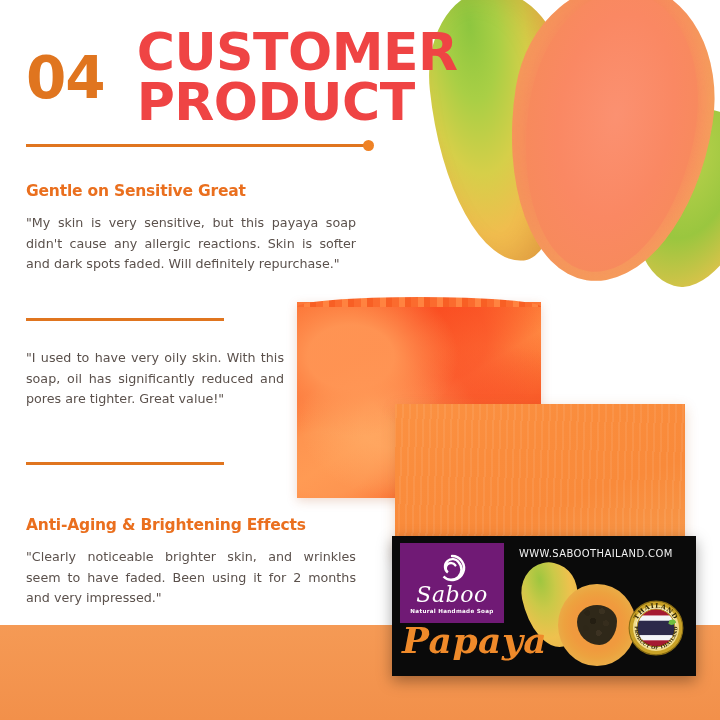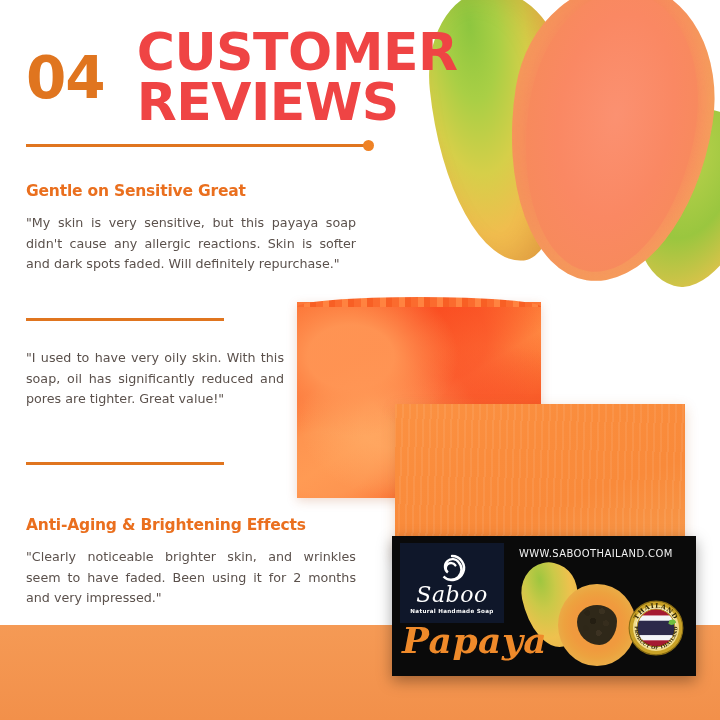--- a/index.html
+++ b/index.html
@@ -142,21 +142,21 @@
     background:repeating-linear-gradient(92deg, rgba(255,255,255,.07) 0 2px, transparent 2px 7px);
   }
 
   
   .label-card{
     position:absolute; left:392px; top:536px; width:304px; height:140px;
     background:#0a0a0a; box-shadow:0 5px 14px rgba(0,0,0,.35);
   }
   .lbl-brandbox{
     position:absolute; left:8px; top:7px; width:104px; height:80px;
-    background:#0f172a; display:flex; flex-direction:column;
+    background:#701a75; display:flex; flex-direction:column;
     align-items:center; justify-content:center;
   }
   .lbl-swirl{ width:30px; height:30px; margin-bottom:1px; }
   .lbl-saboo{
     font-family:"DejaVu Serif", serif; font-style:italic;
     font-size:22px; color:#fff; line-height:1; letter-spacing:.5px;
   }
   .lbl-tag{
     font-size:5.6px; color:#fff; font-weight:bold; letter-spacing:.3px;
     margin-top:2px; font-family:"DejaVu Sans", sans-serif;
@@ -218,21 +218,21 @@
   <div class="pp-half">
     <div class="pp-seeds"></div>
   </div>
 </div>
 
 <div class="header">
   <div class="header-row">
     <div class="number">04</div>
     <div class="title">
       <span>CUSTOMER</span>
-      <span class="line2">REVIEWS</span>
+      <span class="line2">PRODUCT</span>
     </div>
   </div>
 </div>
 
 <div class="rule-wrap">
   <div class="rule-line"></div>
   <div class="rule-dot"></div>
 </div>
 
 <div class="soap-a"></div>

